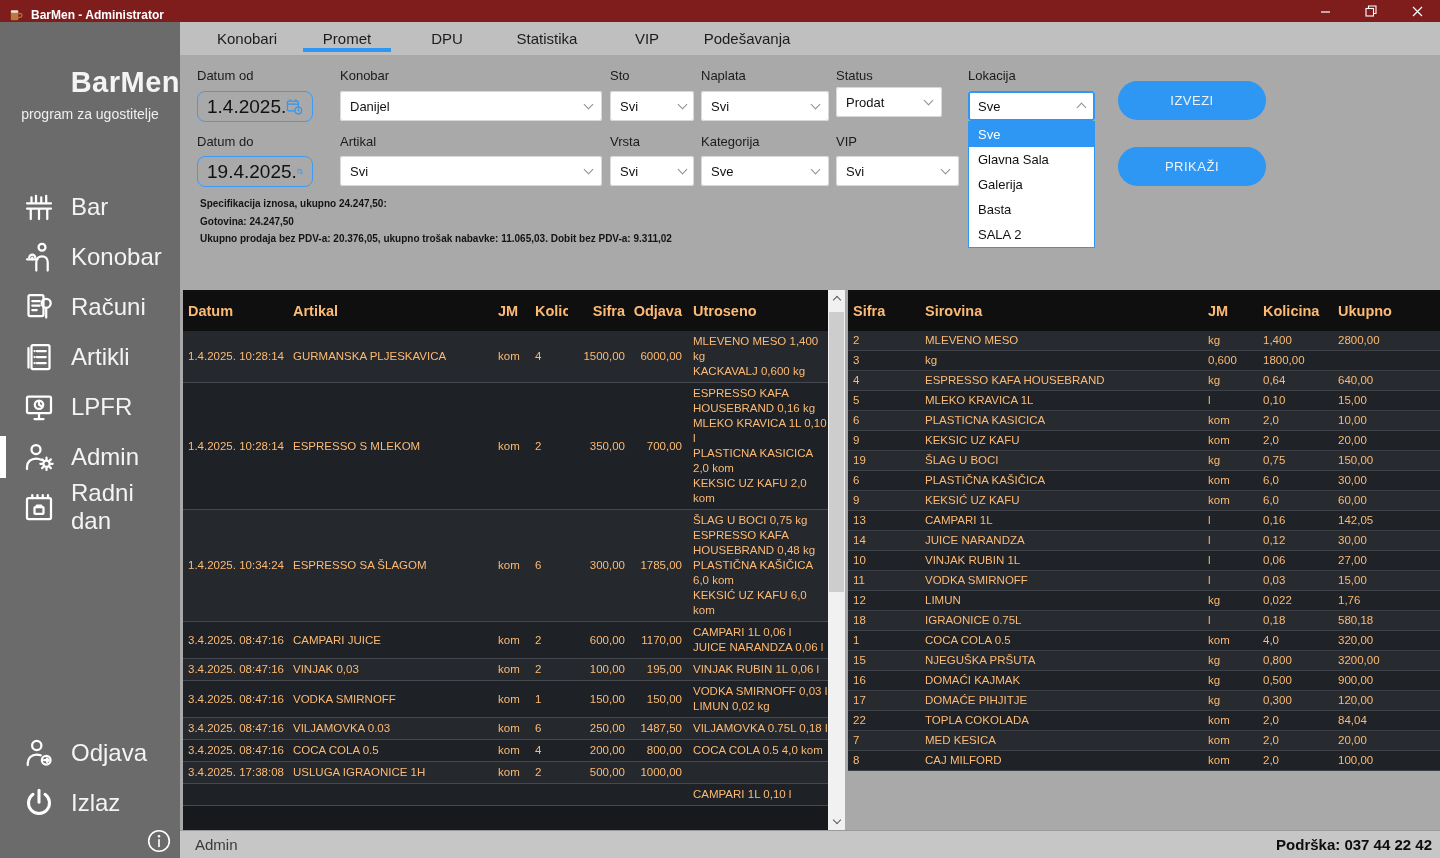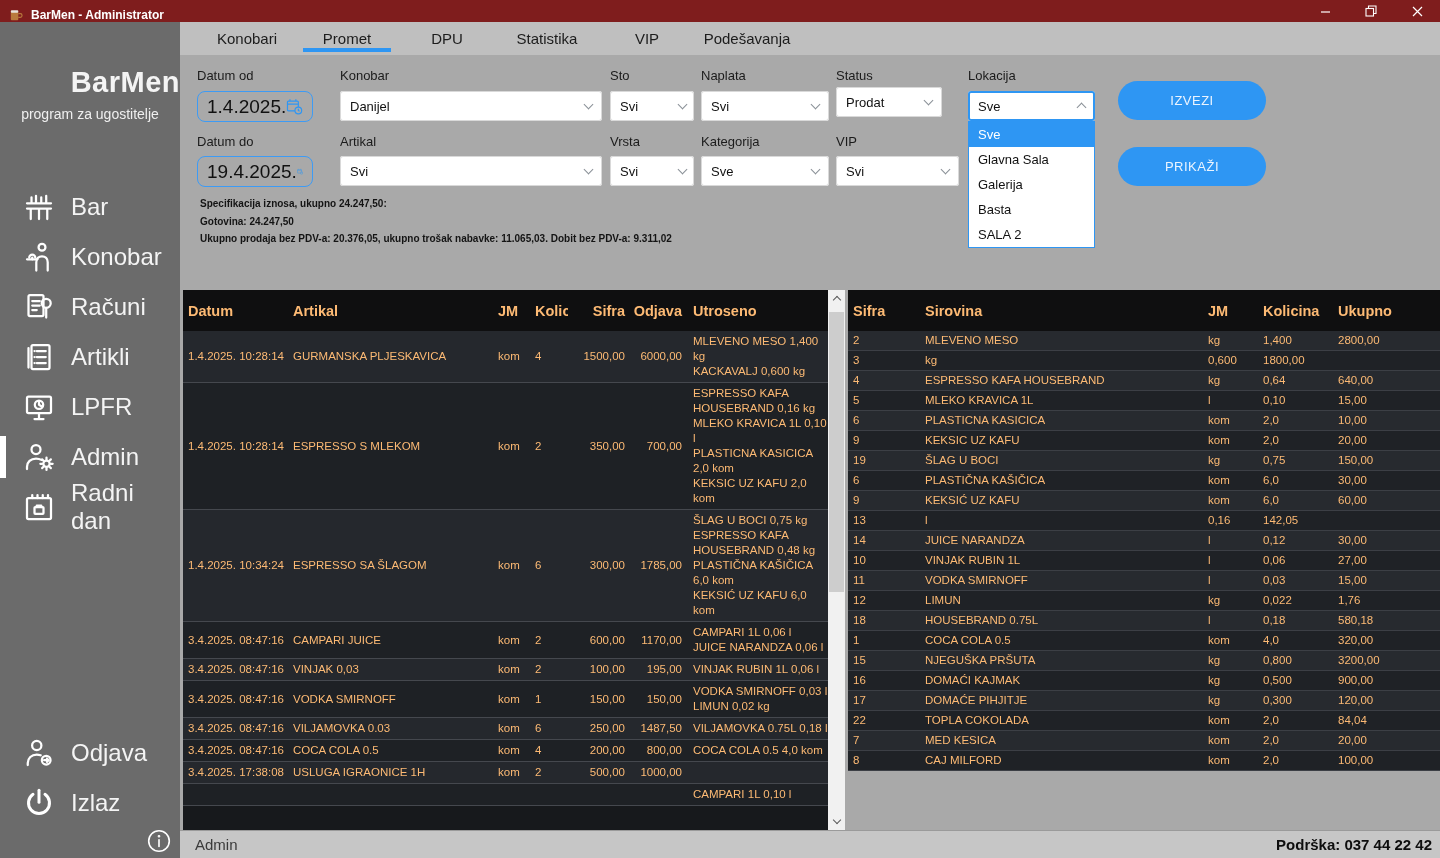--- a/index.html
+++ b/index.html
@@ -567,20 +567,21 @@
       <div class="m-row">
         <div class="mc">9</div>
         <div class="mc">KEKSIĆ UZ KAFU</div>
         <div class="mc">kom</div>
         <div class="mc">6,0</div>
         <div class="mc">60,00</div>
       </div>
 
       <div class="m-row">
         <div class="mc">13</div>
+        <div class="mc">CAMPARI 1L</div>
         <div class="mc">l</div>
         <div class="mc">0,16</div>
         <div class="mc">142,05</div>
       </div>
 
       <div class="m-row">
         <div class="mc">14</div>
         <div class="mc">JUICE NARANDZA</div>
         <div class="mc">l</div>
         <div class="mc">0,12</div>
@@ -606,21 +607,21 @@
       <div class="m-row">
         <div class="mc">12</div>
         <div class="mc">LIMUN</div>
         <div class="mc">kg</div>
         <div class="mc">0,022</div>
         <div class="mc">1,76</div>
       </div>
 
       <div class="m-row">
         <div class="mc">18</div>
-        <div class="mc">HOUSEBRAND 0.75L</div>
+        <div class="mc">IGRAONICE 0.75L</div>
         <div class="mc">l</div>
         <div class="mc">0,18</div>
         <div class="mc">580,18</div>
       </div>
 
       <div class="m-row">
         <div class="mc">1</div>
         <div class="mc">COCA COLA 0.5</div>
         <div class="mc">kom</div>
         <div class="mc">4,0</div>

